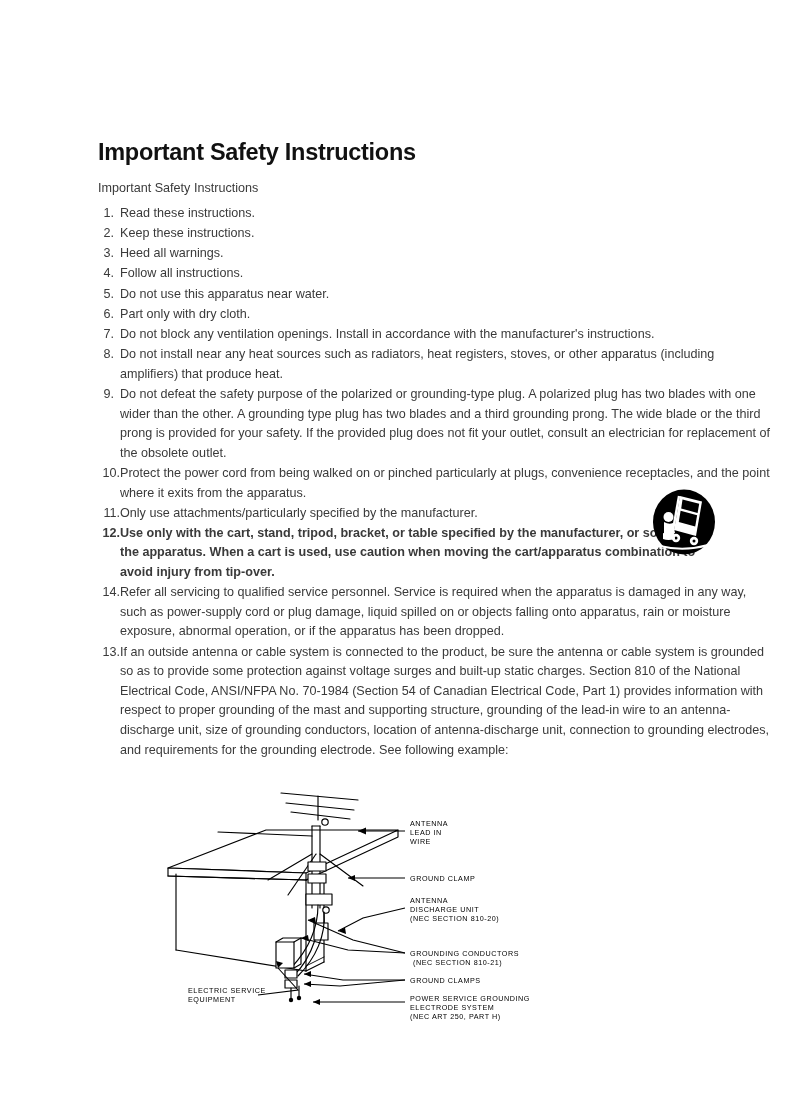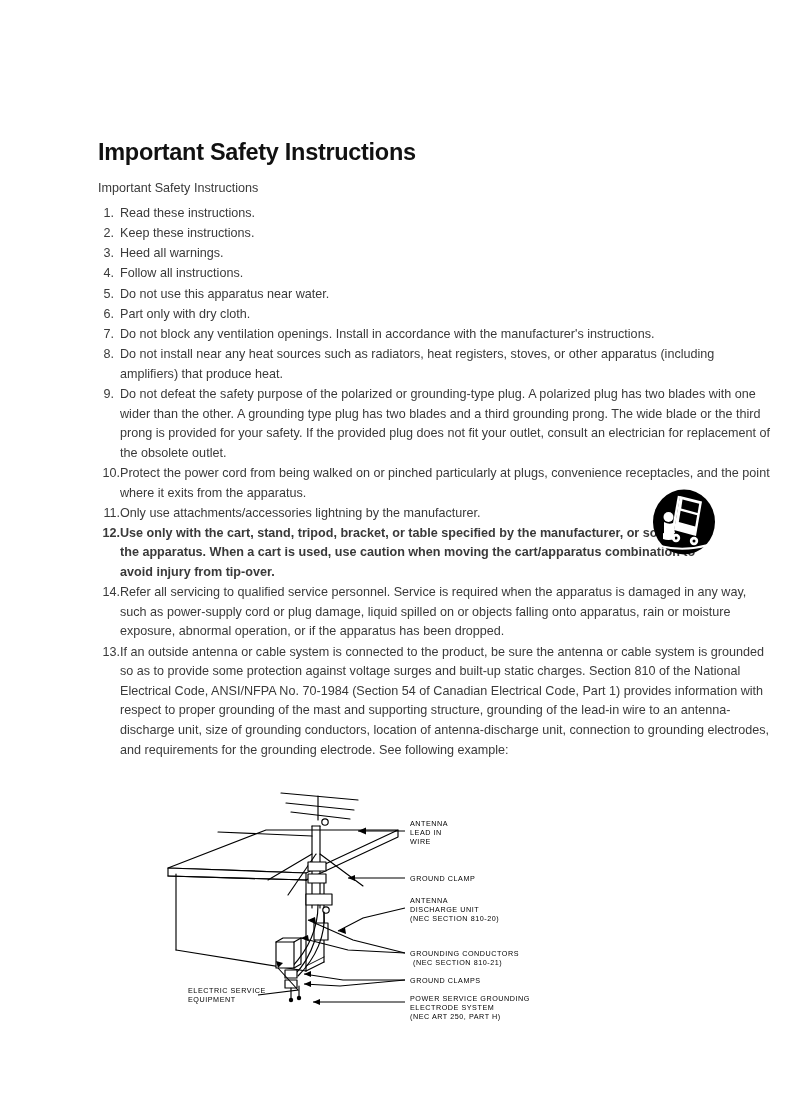--- a/index.html
+++ b/index.html
@@ -135,21 +135,21 @@
       <li class="single">
         <span class="num">9.</span>
         <span class="txt">Do not defeat the safety purpose of the polarized or grounding-type plug. A polarized plug has two blades with one wider than the other. A grounding type plug has two blades and a third grounding prong. The wide blade or the third prong is provided for your safety. If the provided plug does not fit your outlet, consult an electrician for replacement of the obsolete outlet.</span>
       </li>
       <li>
         <span class="num">10.</span>
         <span class="txt">Protect the power cord from being walked on or pinched particularly at plugs, convenience receptacles, and the point where it exits from the apparatus.</span>
       </li>
       <li>
         <span class="num">11.</span>
-        <span class="txt">Only use attachments/accessories lightning by the manufacturer.</span>
+        <span class="txt">Only use attachments/particularly specified by the manufacturer.</span>
       </li>
       <li style="width:584px;font-weight:bold;">
         <span class="num">12.</span>
         <span class="txt">Use only with the cart, stand, tripod, bracket, or table specified by the manufacturer, or sold with the apparatus. When a cart is used, use caution when moving the cart/apparatus combination to avoid injury from tip-over.</span>
       </li>
       <li>
         <span class="num">14.</span>
         <span class="txt">Refer all servicing to qualified service personnel. Service is required when the apparatus is damaged in any way, such as power-supply cord or plug damage, liquid spilled on or objects falling onto apparatus, rain or moisture exposure, abnormal operation, or if the apparatus has been dropped.</span>
       </li>
       <li>

